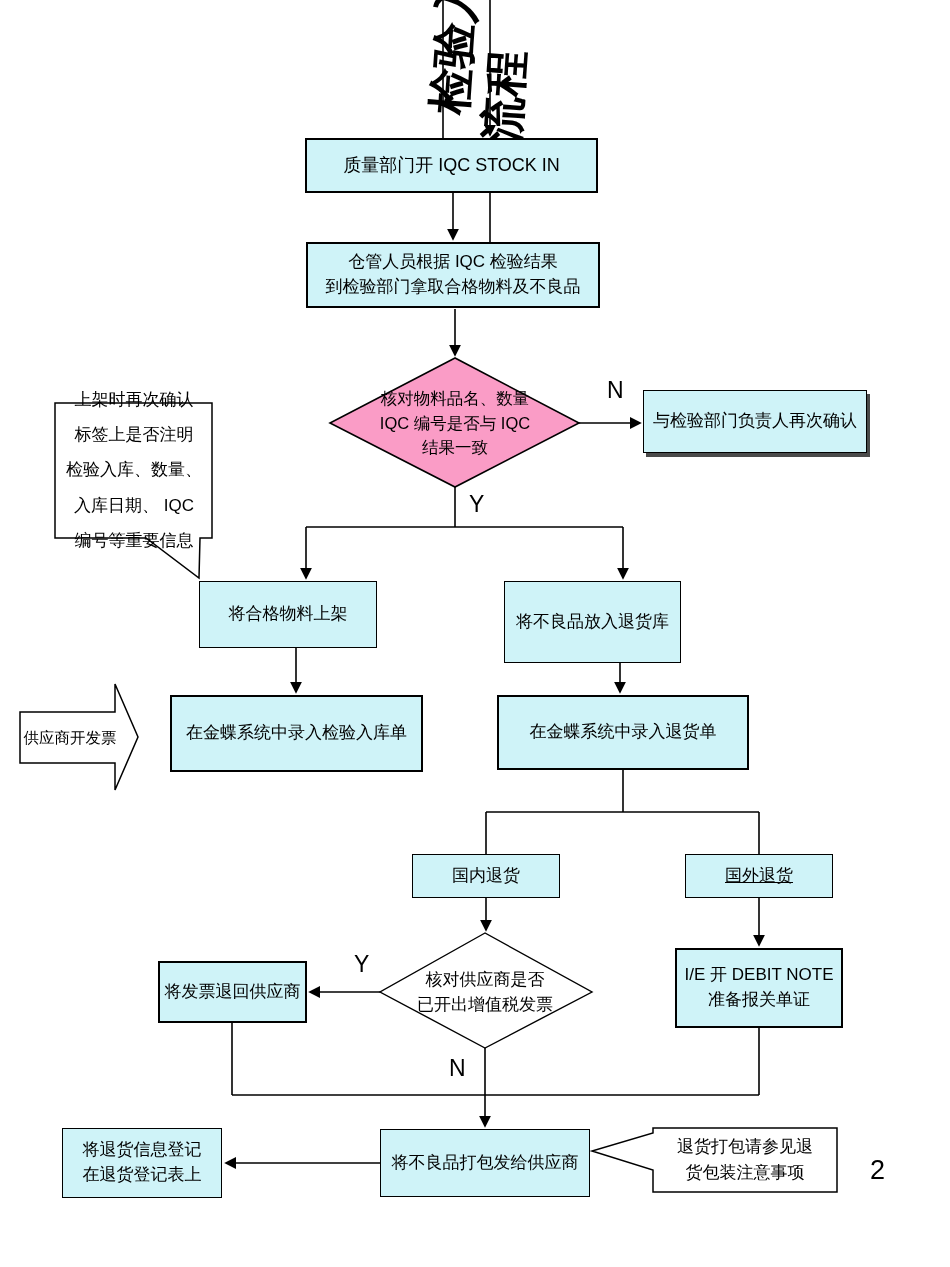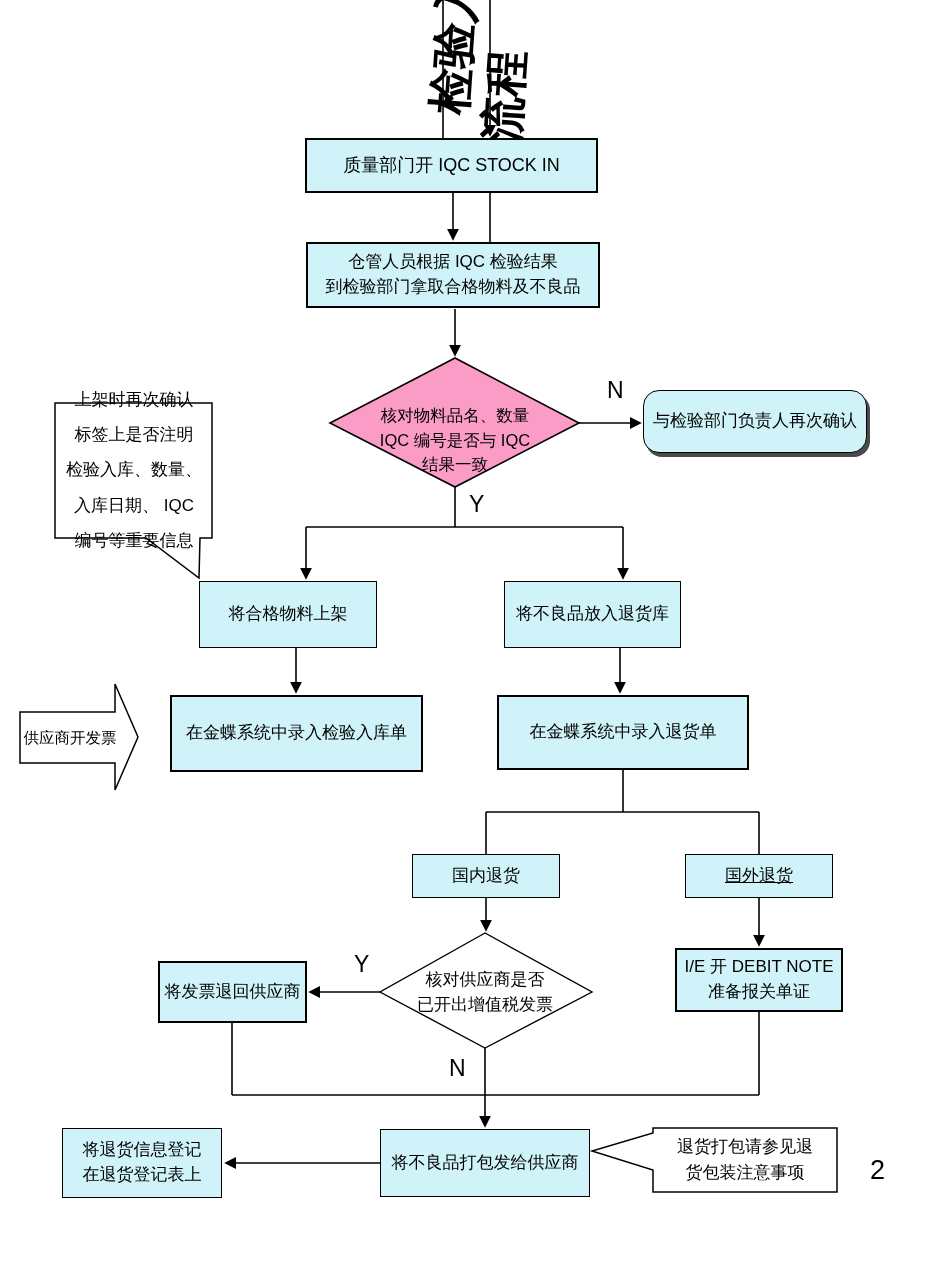--- a/index.html
+++ b/index.html
@@ -89,29 +89,29 @@
 
   <div class="node" style="left:305px;top:138px;width:293px;height:55px;font-size:18px;">
     <span>质量部门开 IQC STOCK IN</span>
   </div>
 
   <div class="node" style="left:306px;top:242px;width:294px;height:66px;">
     <span>仓管人员根据 IQC 检验结果</span>
     <span>到检验部门拿取合格物料及不良品</span>
   </div>
 
-  <div class="node thin shadowed" style="left:643px;top:390px;width:224px;height:63px;border-radius:16px;">
+  <div class="node thin shadowed" style="left:643px;top:390px;width:224px;height:63px;">
     <span>与检验部门负责人再次确认</span>
   </div>
 
   <div class="node thin" style="left:199px;top:581px;width:178px;height:67px;">
     <span>将合格物料上架</span>
   </div>
 
-  <div class="node thin" style="left:504px;top:581px;width:177px;height:67px;">
+  <div class="node thin" style="left:504px;top:581px;width:177px;height:82px;">
     <span>将不良品放入退货库</span>
   </div>
 
   <div class="node" style="left:170px;top:695px;width:253px;height:77px;">
     <span>在金蝶系统中录入检验入库单</span>
   </div>
 
   <div class="node" style="left:497px;top:695px;width:252px;height:75px;">
     <span>在金蝶系统中录入退货单</span>
   </div>
@@ -121,35 +121,35 @@
   </div>
 
   <div class="node thin" style="left:685px;top:854px;width:148px;height:44px;text-decoration:underline;">
     <span>国外退货</span>
   </div>
 
   <div class="node" style="left:158px;top:961px;width:149px;height:62px;">
     <span>将发票退回供应商</span>
   </div>
 
-  <div class="node" style="left:675px;top:948px;width:168px;height:64px;">
+  <div class="node" style="left:675px;top:948px;width:168px;height:80px;">
     <span>I/E 开 DEBIT NOTE</span>
     <span>准备报关单证</span>
   </div>
 
   <div class="node thin" style="left:62px;top:1128px;width:160px;height:70px;">
     <span>将退货信息登记</span>
     <span>在退货登记表上</span>
   </div>
 
   <div class="node thin" style="left:380px;top:1129px;width:210px;height:68px;">
     <span>将不良品打包发给供应商</span>
   </div>
 
-  <div class="decision-text" style="left:340px;top:403px;width:230px;height:74px;">
+  <div class="decision-text" style="left:340px;top:386px;width:230px;height:74px;">
     <span>核对物料品名、数量</span>
     <span>IQC 编号是否与 IQC</span>
     <span>结果一致</span>
   </div>
 
   <div class="decision-text" style="left:385px;top:966px;width:200px;height:52px;font-size:17px;">
     <span>核对供应商是否</span>
     <span>已开出增值税发票</span>
   </div>
 

